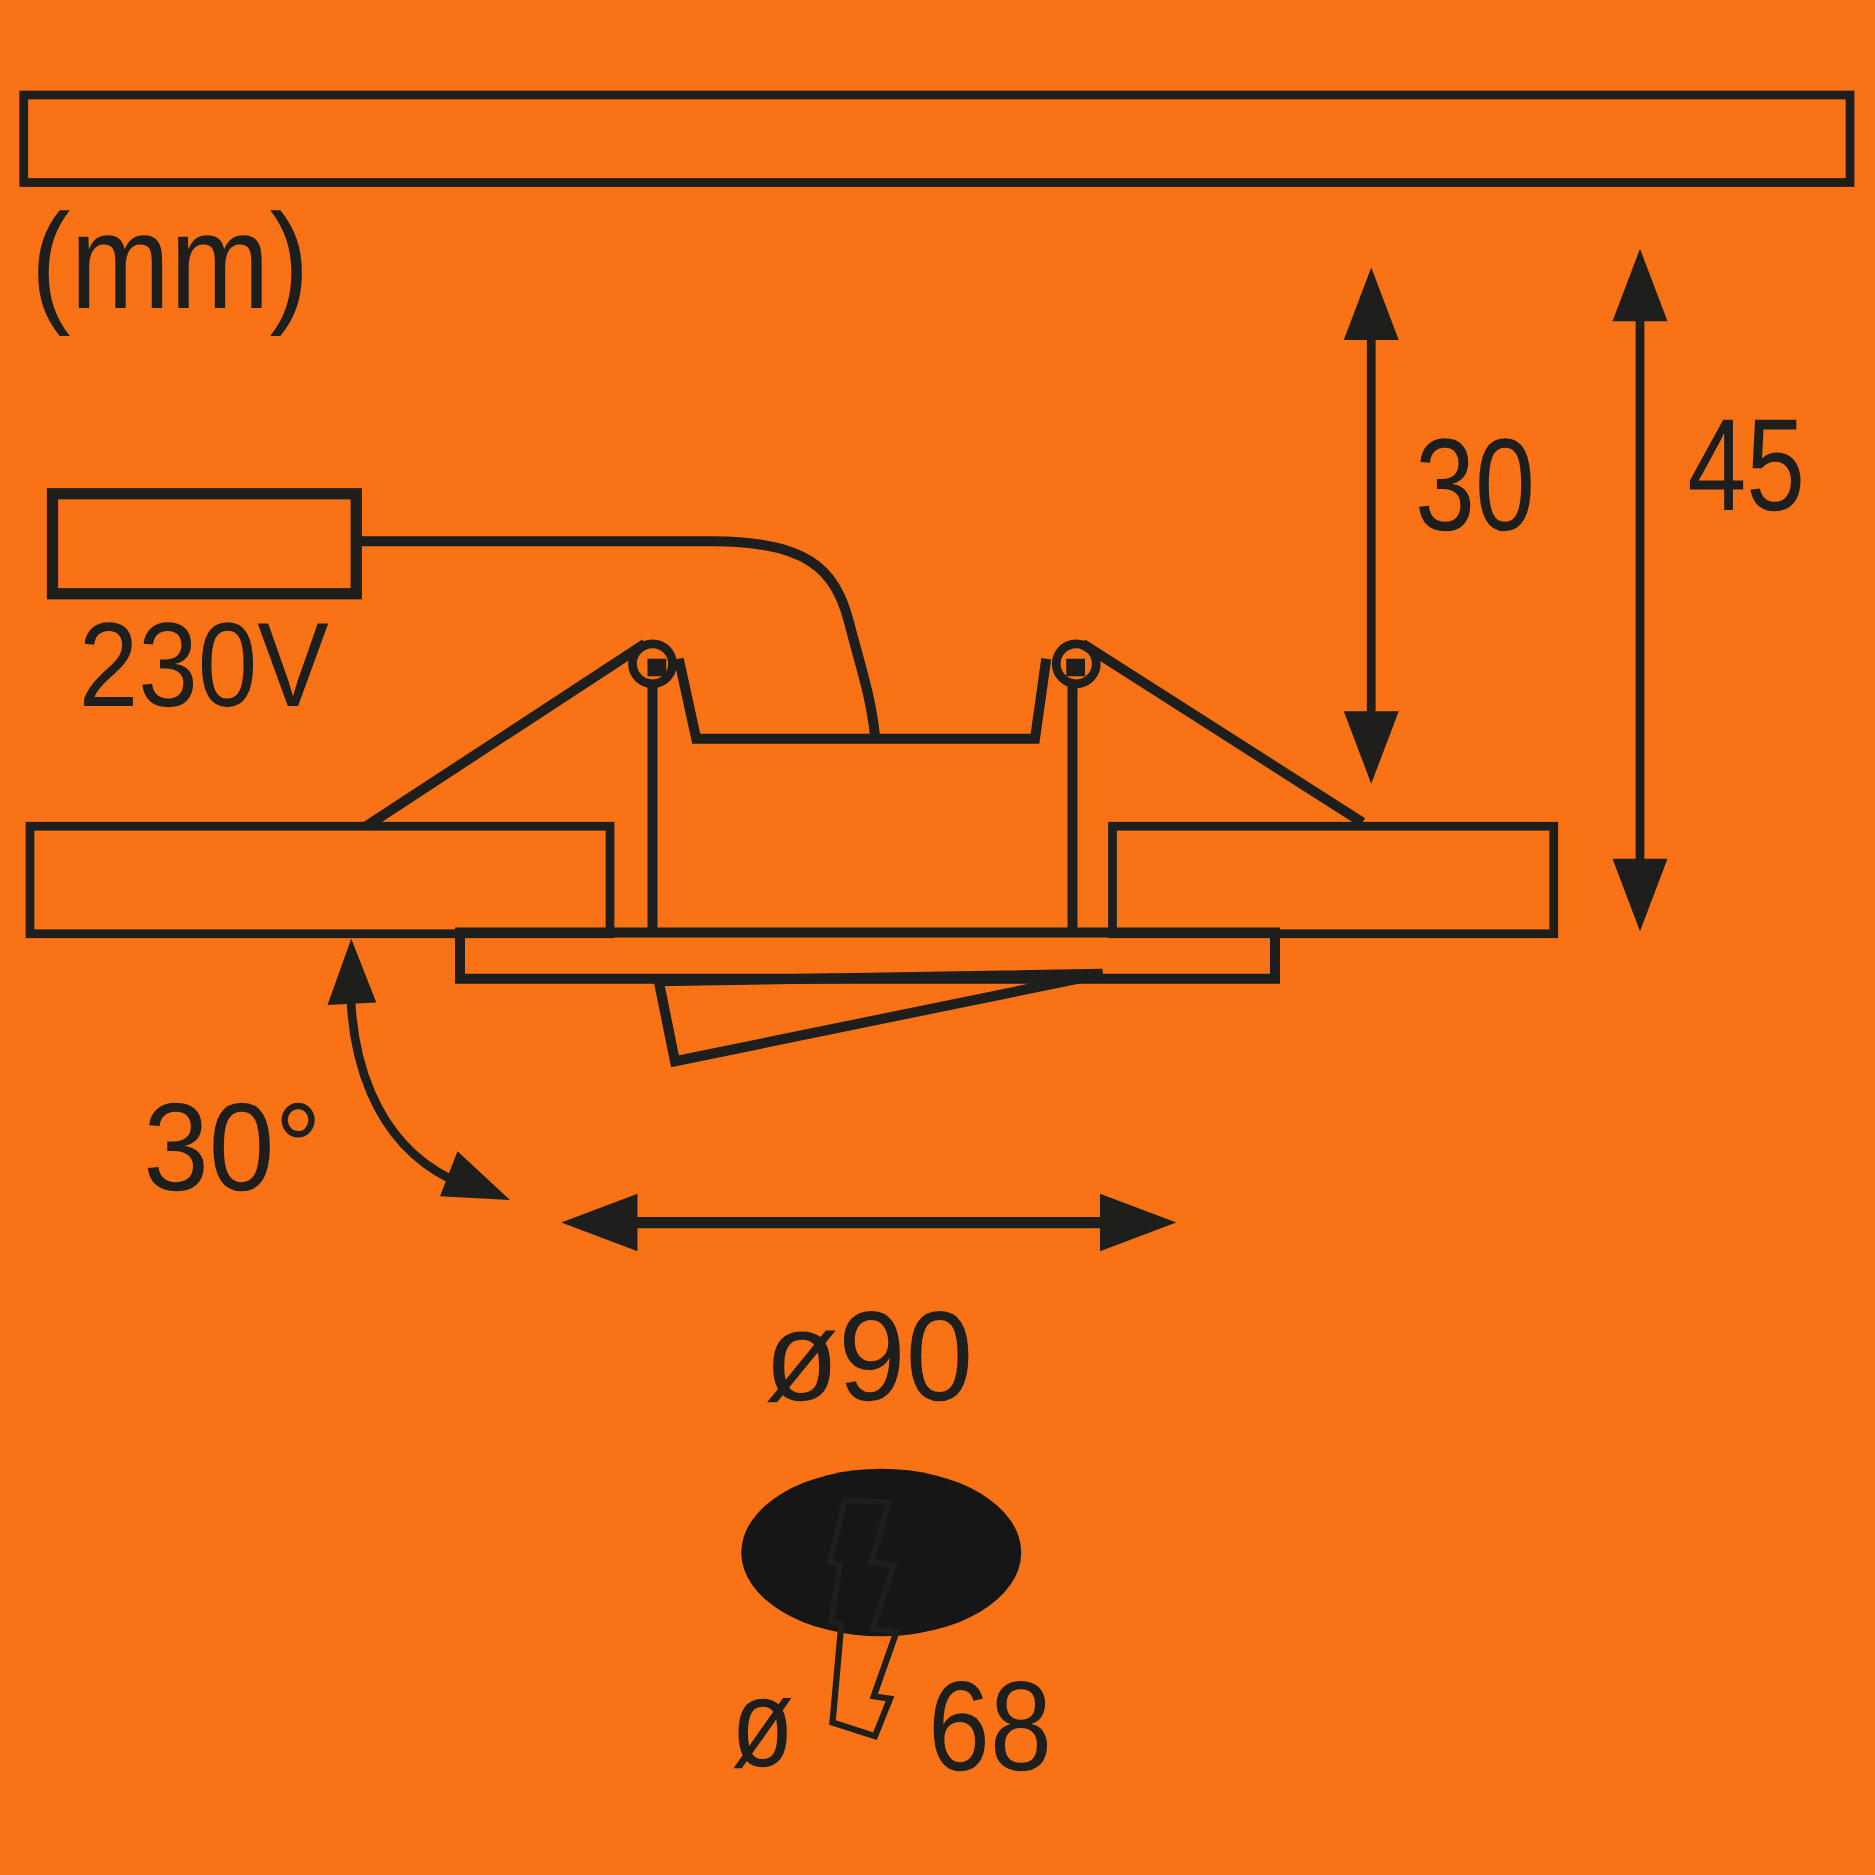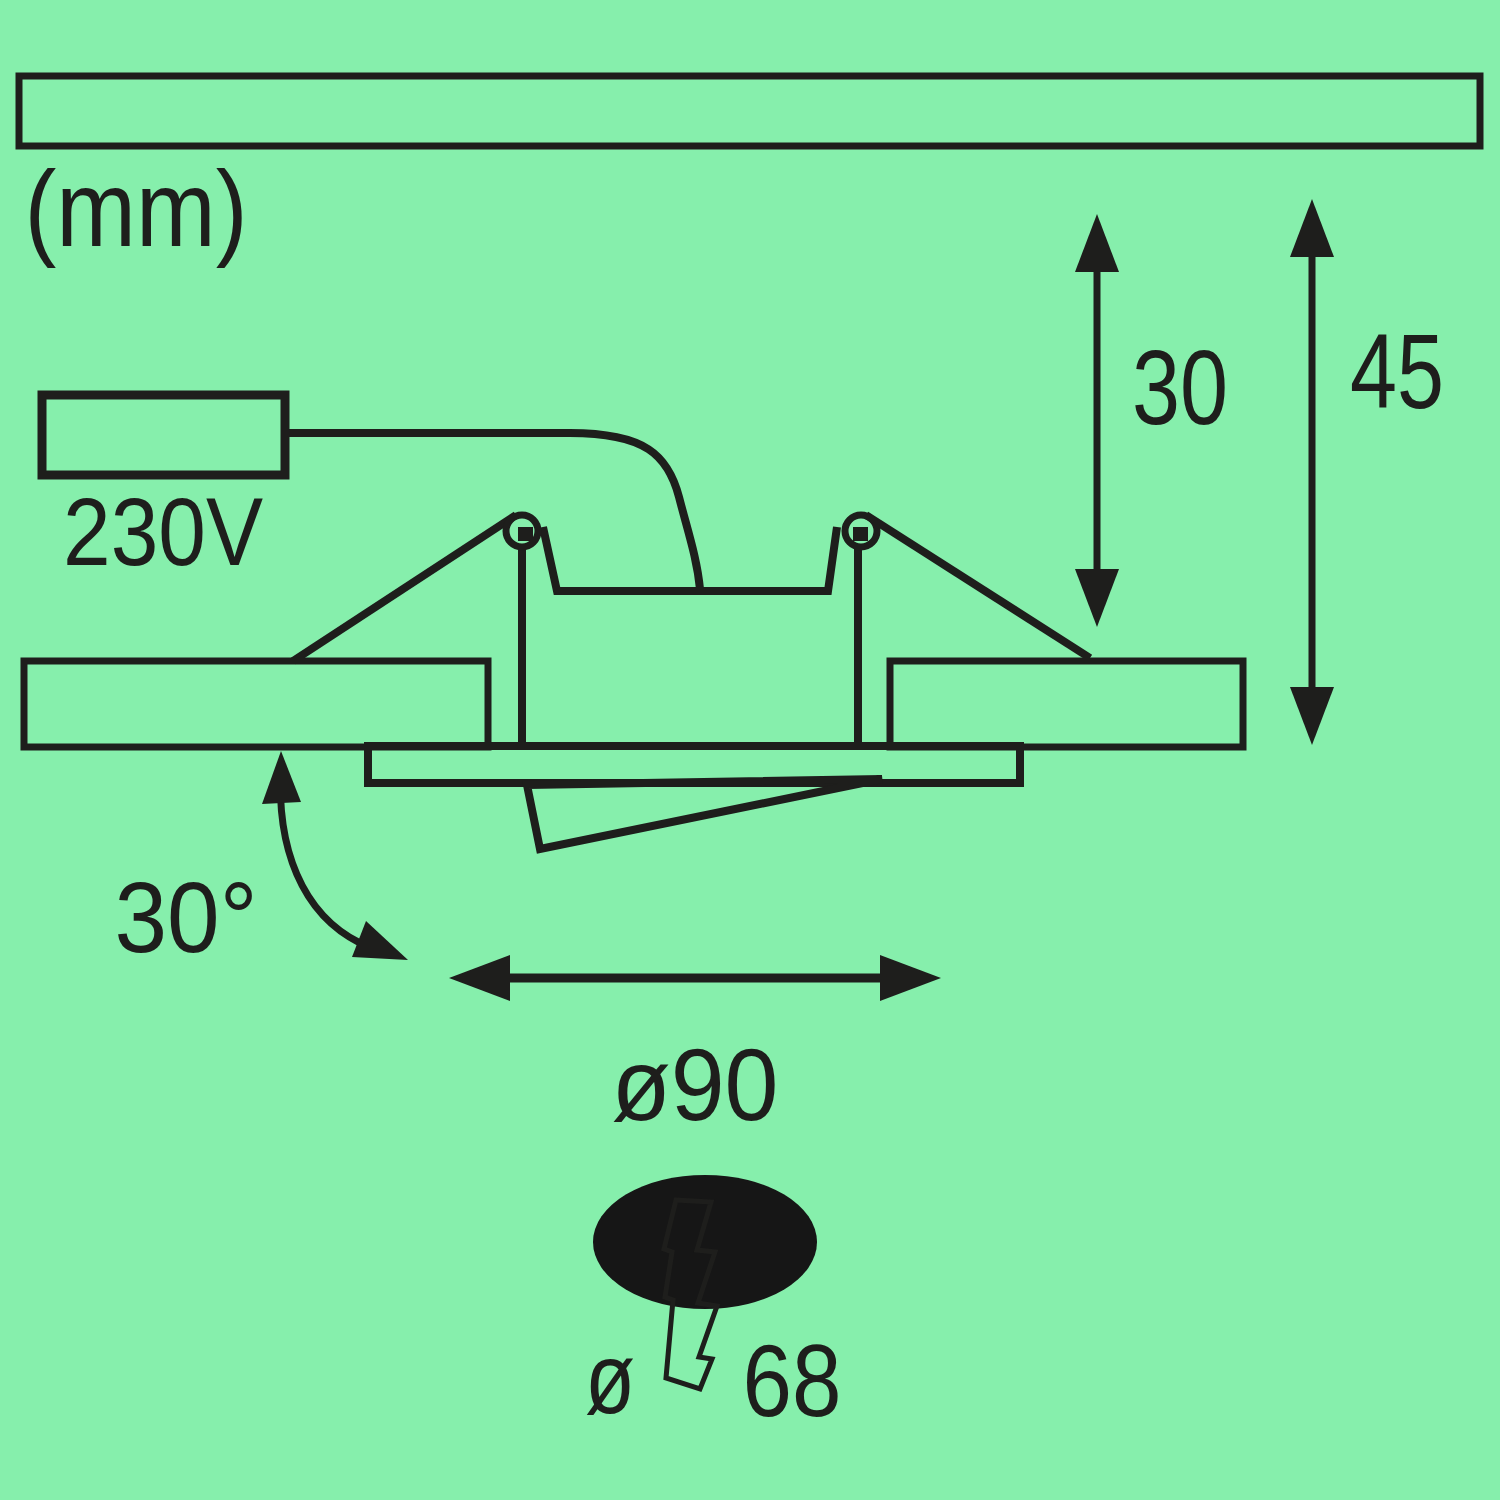--- a/index.html
+++ b/index.html
@@ -1,16 +1,16 @@
 <!DOCTYPE html>
 <html><head>
 <meta charset="utf-8">
 <style>
   html,body{margin:0;padding:0;background:#ffffff;}
-  .stage{position:relative;width:1500px;height:1500px;background:#86efac;overflow:hidden;
+  .stage{position:relative;width:1500px;height:1500px;background:#f97316;overflow:hidden;
          font-family:"Liberation Sans","DejaVu Sans",sans-serif;}
   svg{position:absolute;left:0;top:0;}
   .ln{stroke:#1e1e1c;fill:none;}
   .lbl{fill:#1e1e1c;font-family:"Liberation Sans","DejaVu Sans",sans-serif;}
 </style>
 </head>
 <body>
 
 <div class="stage">
 <svg width="1500" height="1500" viewBox="0 0 1500 1500">

